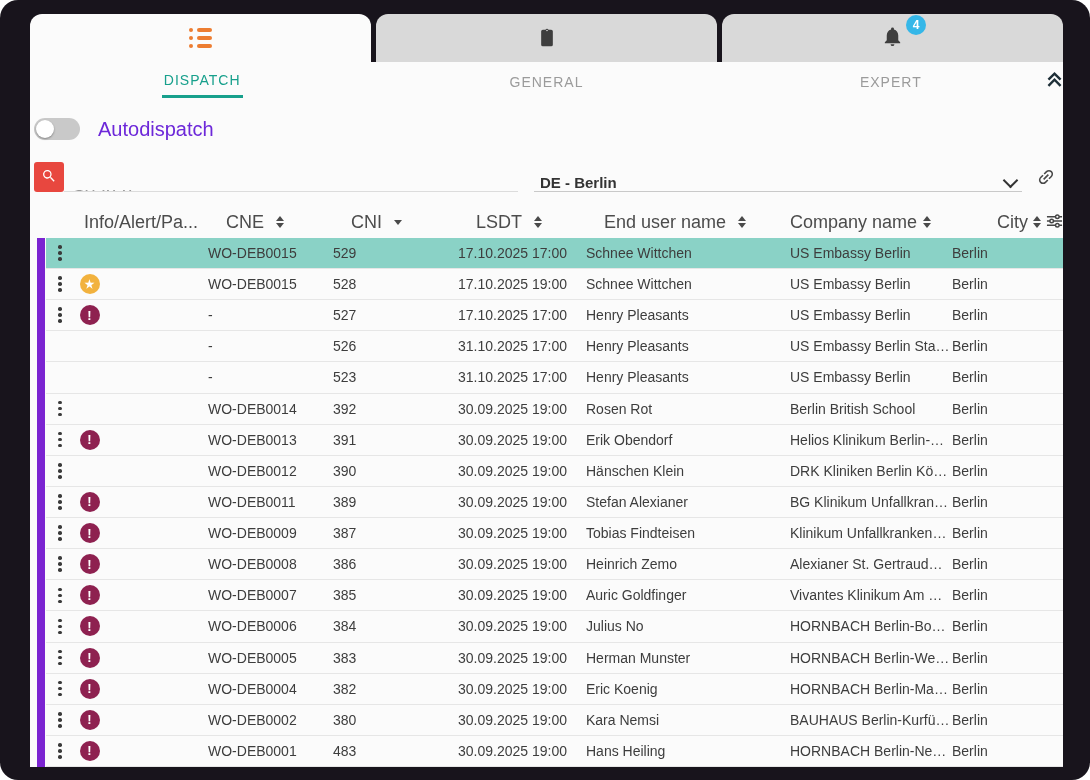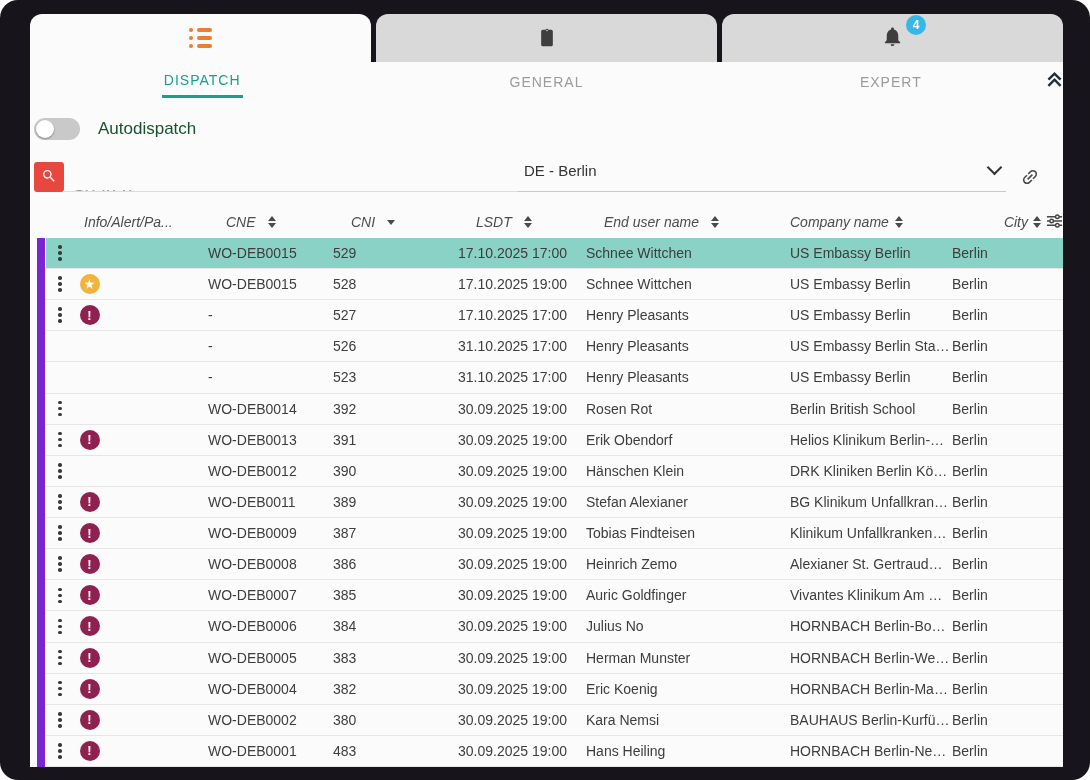--- a/index.html
+++ b/index.html
@@ -25,39 +25,39 @@
 
   .subtabs{height:40px;flex:0 0 40px;display:flex;position:relative;align-items:center;}
   .subtab{flex:1;text-align:center;font-size:14px;letter-spacing:1px;color:#9b9b9b;cursor:pointer;}
   .subtab span{display:inline-block;padding:6px 2px 7px 2px;}
   .subtab.active span{color:var(--accent-teal,#17a08c);border-bottom:3px solid var(--accent-teal,#17a08c);font-weight:normal;}
   .collapse{position:absolute;right:0;top:8px;cursor:pointer;}
 
   .toggle-row{margin-top:14px;height:26px;display:flex;align-items:center;padding-left:4px;}
   .toggle{width:46px;height:22px;border-radius:11px;background:#c9c9c9;position:relative;cursor:pointer;flex:0 0 46px;}
   .knob{position:absolute;left:2px;top:2px;width:18px;height:18px;border-radius:50%;background:#fff;box-shadow:0 1px 2px rgba(0,0,0,.35);}
-  .toggle-label{margin-left:18px;font-size:17px;color:#14532d;}
+  .toggle-label{margin-left:18px;font-size:20px;color:#6d28d9;}
 
   .search-row{margin-top:20px;height:30px;display:flex;align-items:stretch;padding-left:4px;}
   .search-btn{width:30px;height:30px;border:none;border-radius:3px;background:var(--search-button,#e8473f);
               display:flex;align-items:center;justify-content:center;cursor:pointer;flex:0 0 30px;padding:0;}
   .search-input{width:438px;border:none;outline:none;background:transparent;border-bottom:1px solid #dcdcdc;
                 font-size:19px;color:#333;padding:0 8px;font-family:Liberation Sans, sans-serif;margin-top:28px;}
   .search-input::placeholder{color:#9a9a9a;}
-  .select{width:476px;border-bottom:1px solid #c9c9c9;display:flex;align-items:flex-start;
-          justify-content:space-between;padding:0 6px;cursor:pointer;}
+  .select{width:476px;margin-left:16px;border-bottom:1px solid #c9c9c9;display:flex;align-items:flex-end;
+          justify-content:space-between;padding:0 6px;cursor:pointer;font-weight:bold;}
   .select-value{font-size:15px;color:#333;}
   .chev{width:9px;height:9px;border-left:2px solid #333;border-bottom:2px solid #333;transform:rotate(-45deg);margin-bottom:5px;}
   .link-btn{margin-left:14px;display:flex;align-items:center;cursor:pointer;}
   .link-btn svg{transform:rotate(-45deg);}
 
   
   .table{margin-left:16px;margin-top:14px;flex:1;display:flex;flex-direction:column;min-height:0;}
   .grid{display:grid;grid-template-columns:160px 125px 125px 128px 204px 162px 1fr;}
-  .thead{height:32px;flex:0 0 32px;align-items:center;color:#4c4c4c;font-size:14px;font-style:italic;}
+  .thead{height:32px;flex:0 0 32px;align-items:center;color:#4c4c4c;font-size:18px;}
   .th{display:flex;align-items:center;gap:6px;white-space:nowrap;cursor:pointer;}
   .th-info{padding-left:38px;cursor:default;}
   .th-cne,.th-cni,.th-lsdt,.th-user{padding-left:20px;gap:12px;}
   .th-company{padding-left:2px;}
   .th-city{justify-content:flex-end;gap:5px;padding-right:0;}
   .sort{display:inline-flex;flex-direction:column;gap:2px;}
   .sort i{display:block;width:0;height:0;border-left:4px solid transparent;border-right:4px solid transparent;}
   .sort .up{border-bottom:5px solid #4a4a4a;}
   .sort .down{border-top:5px solid #4a4a4a;}
 

